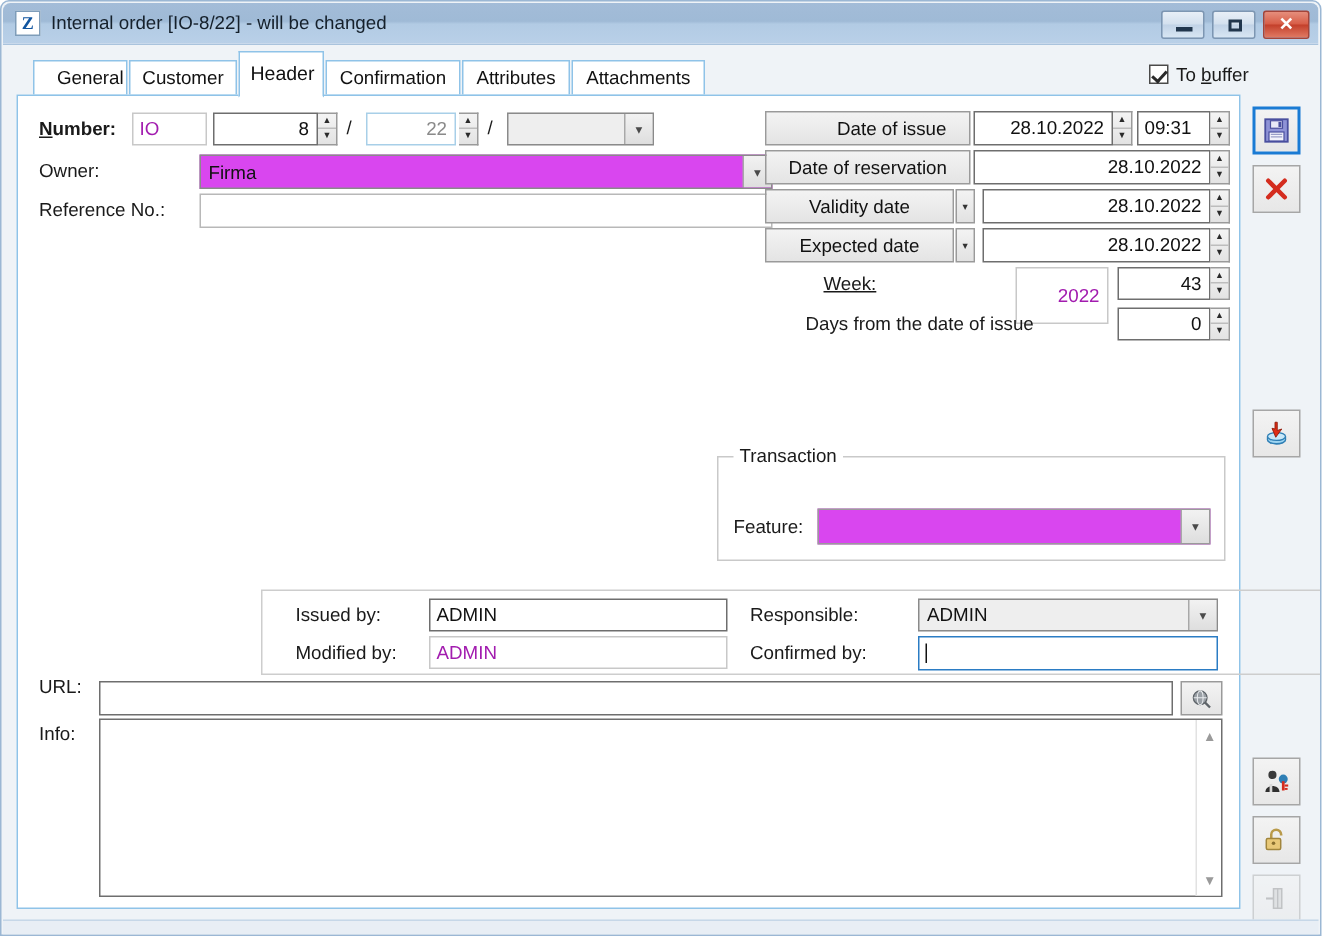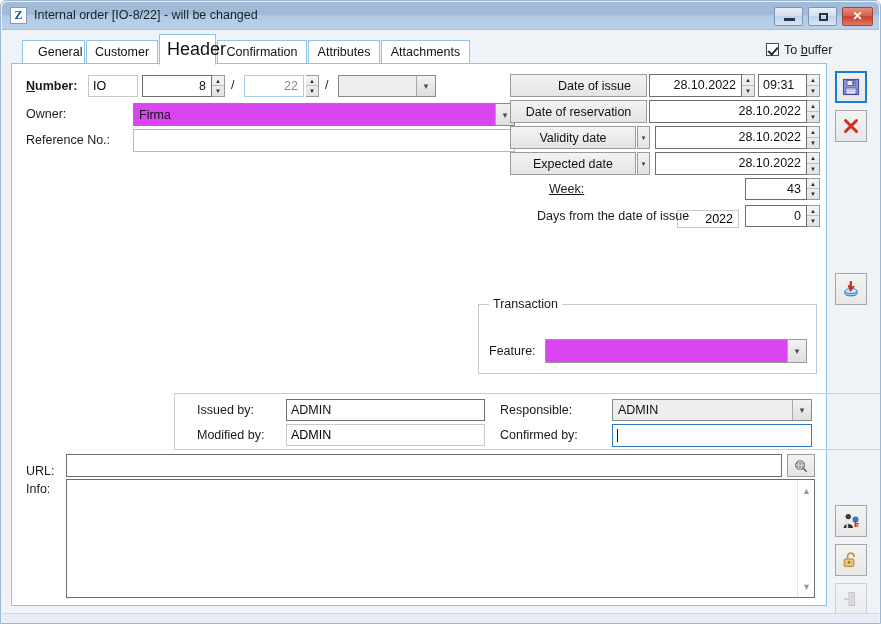--- a/index.html
+++ b/index.html
@@ -95,21 +95,21 @@
     text-align: center;
     padding: 0 7px;
     cursor: default;
     white-space: nowrap;
   }
   .tab.active {
     top: 0px; height: 31px;
     line-height: 28px;
     border-bottom: 1px solid #ffffff;
     z-index: 4;
-    font-size: 18px;
+    font-size: 13px;
   }
 
   
   #content {
     position: absolute; left: 10px; top: 62px;
     width: 816px; height: 543px;
     background: #ffffff;
     border: 1px solid #8fc3e8;
   }
 
@@ -129,21 +129,21 @@
     border: 1px solid #6e6e6e;
     font-size: 12.5px;
     color: #111111;
     line-height: 1;
     padding: 0 4px;
     display: flex;
     align-items: center;
     overflow: hidden;
     white-space: nowrap;
   }
-  .tf.ro { border-color: #c8c8c8; color: #000000; }
+  .tf.ro { border-color: #c8c8c8; color: #a21caf; }
   .tf.soft { border-color: #b8b8b8; }
   .tf.bluefocus { border: 1px solid #2b7cc4; }
   .tf.lightblue { border: 1px solid #a8cfe8; color: #8a8a8a; }
   .tf.r { justify-content: flex-end; padding-right: 5px; }
 
   .btnflat {
     position: absolute;
     background: linear-gradient(to bottom, #f3f3f3 0%, #e4e4e4 100%);
     border: 1px solid #9a9a9a;
     font-size: 12.5px;
@@ -372,21 +372,21 @@
 
     <div class="btnflat" style="left:498px; top:88px; width:126px; height:23px;">Expected date</div>
     <div class="smallarrow" style="left:625px; top:88px; height:23px;">▾</div>
     <div class="tf r" style="left:643px; top:88px; width:152px; height:23px;">28.10.2022</div>
     <div class="spin" style="left:795px; top:88px; height:23px;">
       <div class="up">▲</div>
       <div class="dn">▼</div>
     </div>
 
     <div class="lbl" style="left:537px; top:118px;text-decoration:underline;">Week:</div>
-    <div class="tf r ro" style="left:665px; top:114px; width:62px; height:18px;margin-top:32px;">2022</div>
+    <div class="tf r ro" style="left:665px; top:114px; width:62px; height:38px;">2022</div>
     <div class="tf r" style="left:733px; top:114px; width:62px; height:22px;">43</div>
     <div class="spin" style="left:795px; top:114px; height:22px;">
       <div class="up">▲</div>
       <div class="dn">▼</div>
     </div>
 
     <div class="lbl" style="left:525px; top:145px;">Days from the date of issue</div>
     <div class="tf r" style="left:733px; top:141px; width:62px; height:22px;">0</div>
     <div class="spin" style="left:795px; top:141px; height:22px;">
       <div class="up">▲</div>
@@ -415,21 +415,21 @@
         <span class="arrow">▾</span>
       </div>
 
       <div class="lbl" style="left:325px; top:34px;">Confirmed by:</div>
       <div class="tf bluefocus" style="left:437px; top:30px; width:200px; height:23px;">
         <span style="border-left:1px solid #111; height:13px; display:inline-block;"></span>
           <span></span>
       </div>
     </div>
 
-    <div class="lbl" style="left:14px; top:400px;">URL:</div>
+    <div class="lbl" style="left:14px; top:387px;">URL:</div>
     <div class="tf" style="left:54px; top:390px; width:716px; height:23px;"></div>
     <div class="btnflat" style="left:775px; top:390px; width:28px; height:23px;">
       <svg width="14" height="14" viewBox="0 0 16 16">
         <circle cx="7" cy="7" r="5.2" fill="#9aa0a6" stroke="#5d6368" stroke-width="1"></circle>
         <ellipse cx="7" cy="7" rx="2.2" ry="5.2" fill="none" stroke="#e9ecef" stroke-width="0.8"></ellipse>
         <line x1="2" y1="7" x2="12" y2="7" stroke="#e9ecef" stroke-width="0.8"></line>
         <line x1="10.6" y1="10.6" x2="14.5" y2="14.5" stroke="#5d6368" stroke-width="1.8"></line>
       </svg>
     </div>
 

